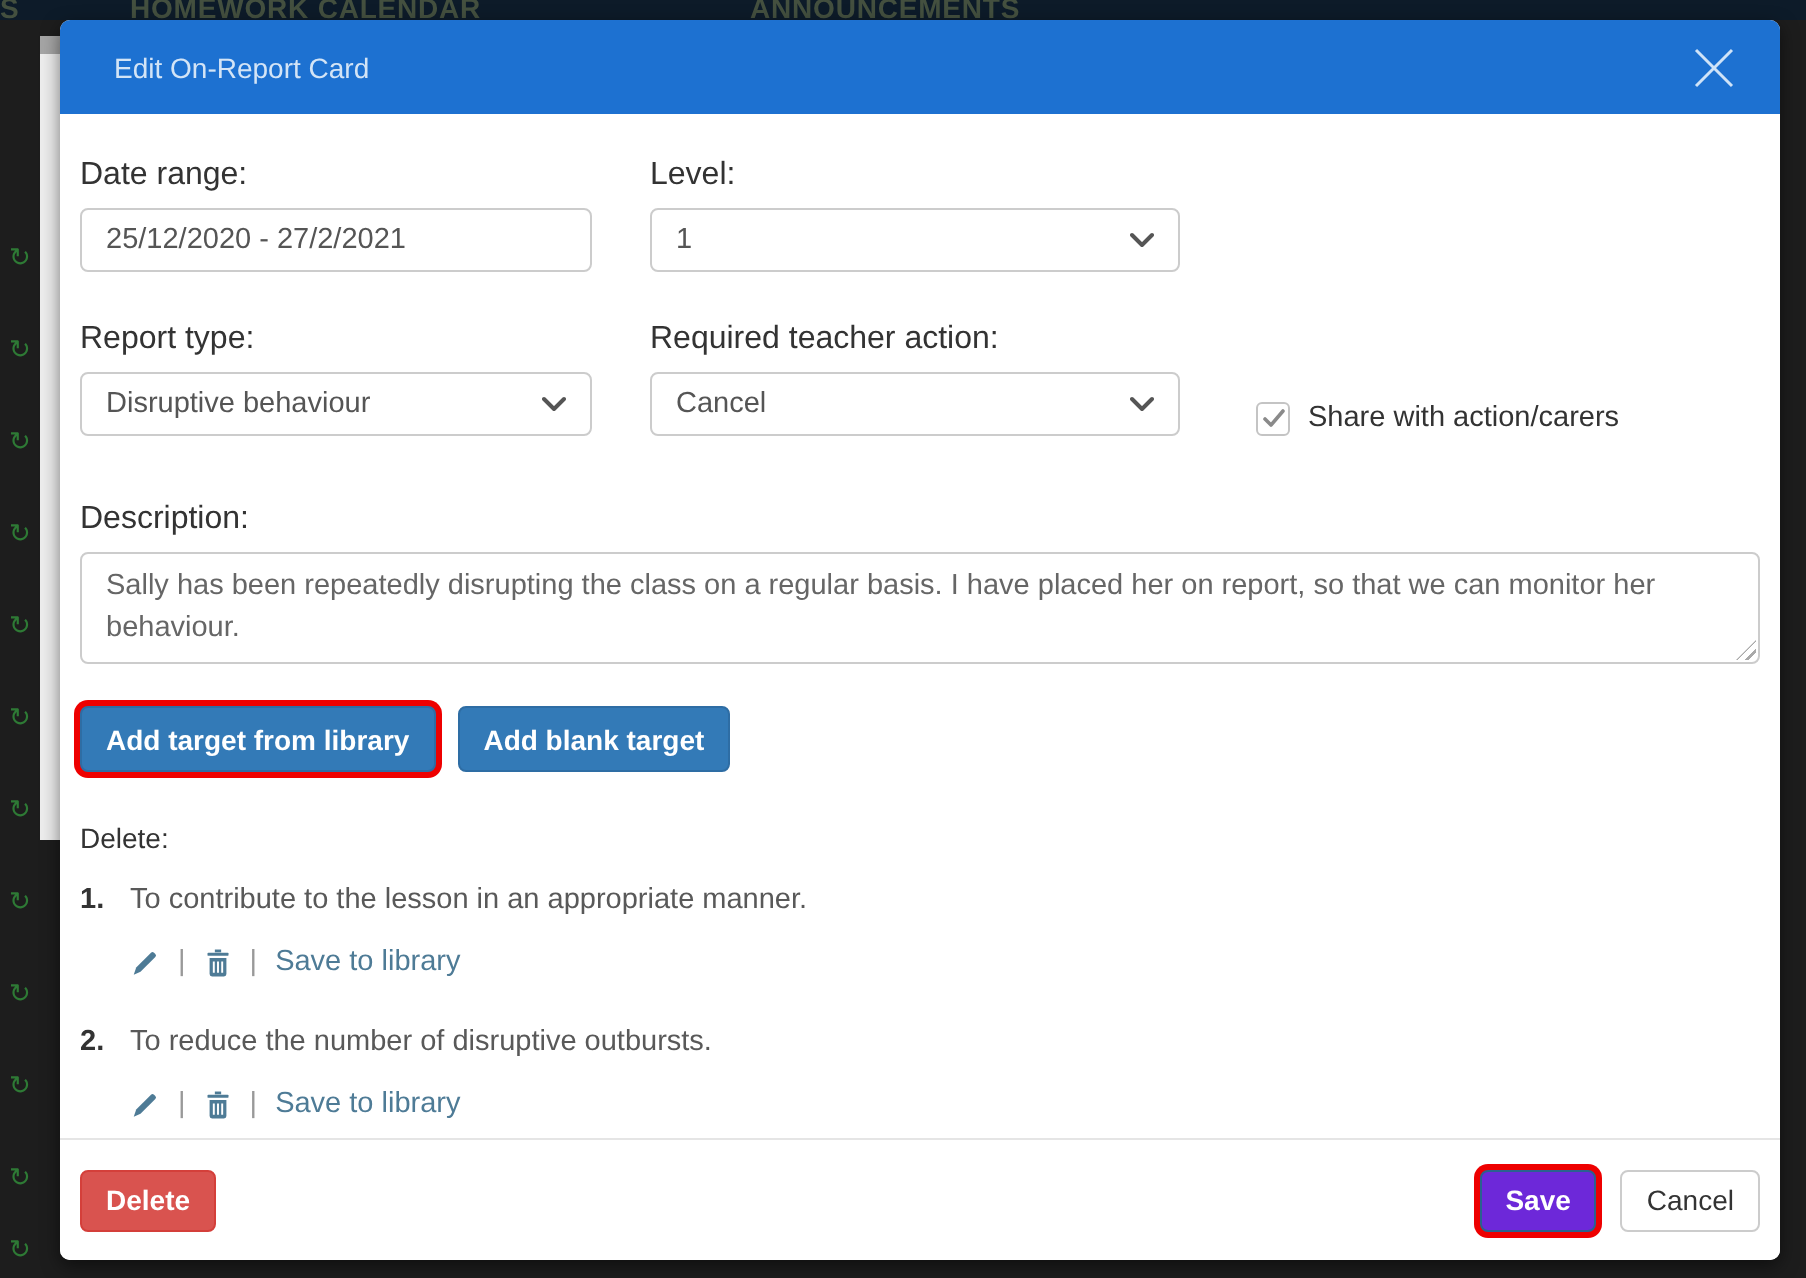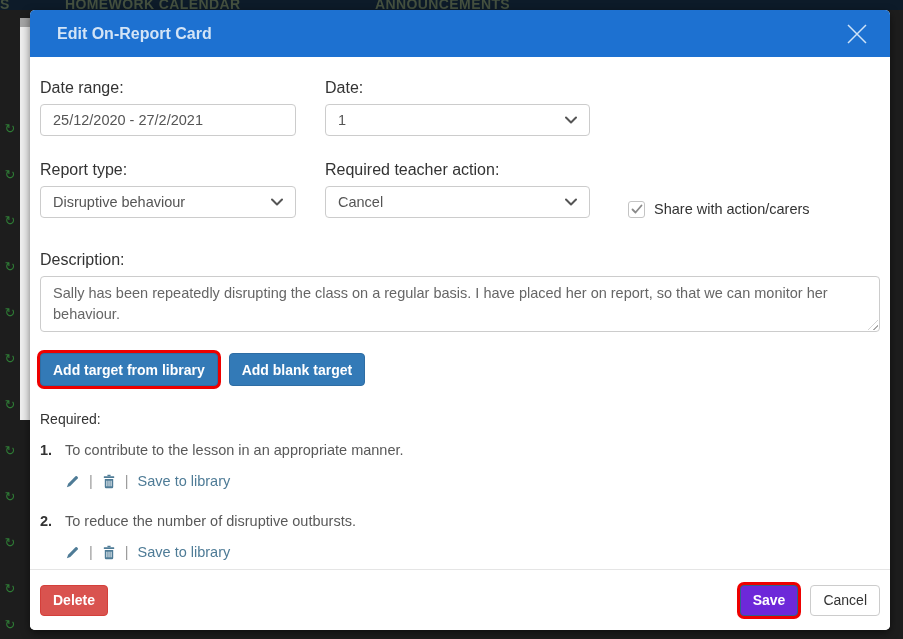--- a/index.html
+++ b/index.html
@@ -38,21 +38,21 @@
   
   .modal {
     position: absolute; left: 30px; top: 10px; width: 860px; height: 620px;
     background: #ffffff; border-radius: 5px; z-index: 5;
     box-shadow: 0 3px 9px rgba(0,0,0,.5);
   }
   .modal-header {
     height: 47px; background: #1d71d1; border-radius: 5px 5px 0 0;
     display: flex; align-items: center; padding: 0 20px 0 27px;
   }
-  .modal-title { color: #d3e4f6; font-size: 16px; font-weight: 700; flex: 1; }
+  .modal-title { color: #d3e4f6; font-size: 14px; font-weight: 400; flex: 1; }
   .close-btn { width: 26px; height: 26px; cursor: pointer; display: flex; }
 
   .modal-body { padding: 22px 10px 0 10px; }
 
   .form-row { display: flex; align-items: flex-start; }
   .row2 { margin-top: 25px; }
   .col-a { width: 256px; margin-right: 29px; }
   .col-b { width: 265px; }
   .field-label { font-size: 16px; color: #333; display: block; margin-bottom: 7px; }
 
@@ -166,21 +166,21 @@
   </div>
 
   <div class="modal-body">
 
     <div class="form-row">
       <div class="col-a">
         <label class="field-label">Date range:</label>
         <input class="text-input" type="text" value="25/12/2020 - 27/2/2021" style="">
       </div>
       <div class="col-b">
-        <label class="field-label">Date:</label>
+        <label class="field-label">Level:</label>
         <div class="select-box">
           <span>1</span>
           <span class="chev">
             <svg width="12" height="8" viewBox="0 0 12 8">
                 <path d="M1 1.5 L6 6.5 L11 1.5" stroke="#555" stroke-width="2" fill="none" stroke-linecap="round" stroke-linejoin="round"></path>
               </svg>
           </span>
         </div>
       </div>
     </div>
@@ -224,21 +224,21 @@
         <textarea class="desc-textarea" style="">Sally has been repeatedly disrupting the class on a regular basis. I have placed her on report, so that we can monitor her behaviour.</textarea>
         <span class="resize-handle"></span>
       </div>
     </div>
 
     <div class="add-btn-row">
       <button class="btn btn-blue highlighted">Add target from library</button>
       <button class="btn btn-blue btn-add-blank">Add blank target</button>
     </div>
 
-    <div class="targets-label">Required:</div>
+    <div class="targets-label">Delete:</div>
 
     <div class="target-item">
       <div class="target-line">
         <span class="target-num">1.</span>
         <span>To contribute to the lesson in an appropriate manner.</span>
       </div>
       <div class="target-actions">
         <span class="icon-btn">
           <svg width="15" height="15" viewBox="0 0 16 16">
               <path fill="#4e7b96" d="M2 14.2 L3.3 10.4 L11.2 2.5 a1.15 1.15 0 0 1 1.62 0 l0.68 0.68 a1.15 1.15 0 0 1 0 1.62 L5.6 12.7 L2 14.2 Z"></path>

